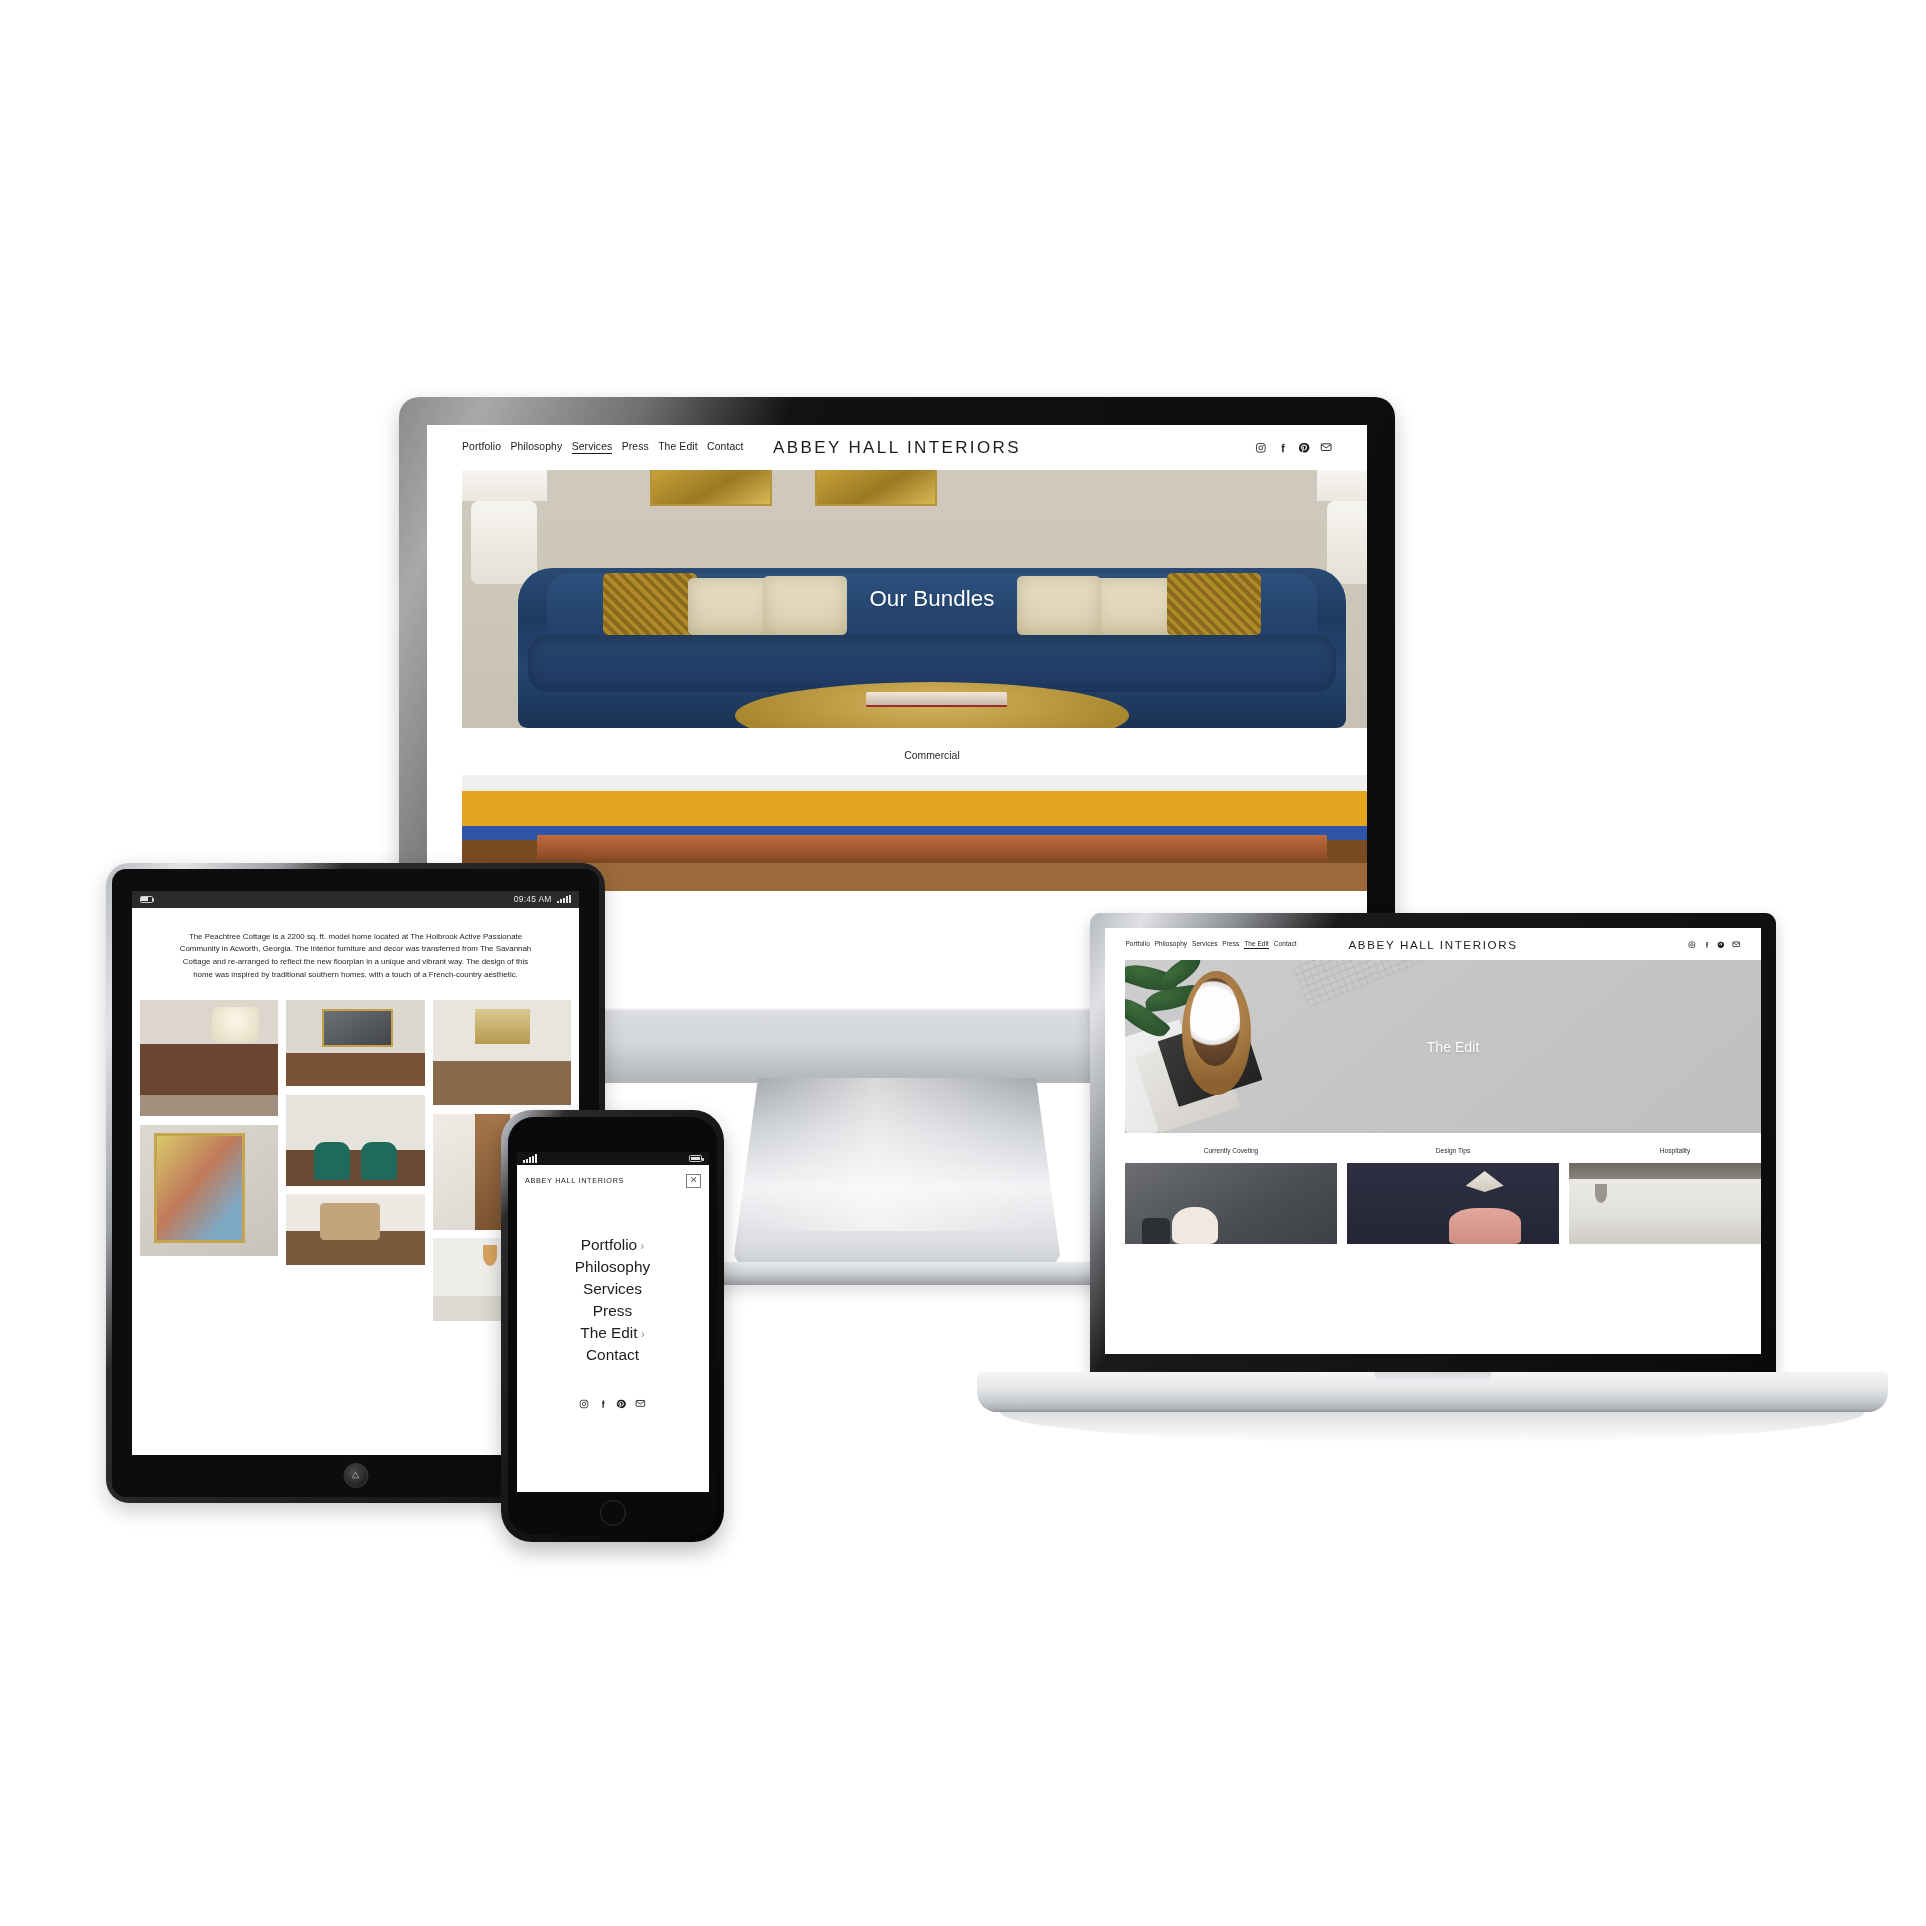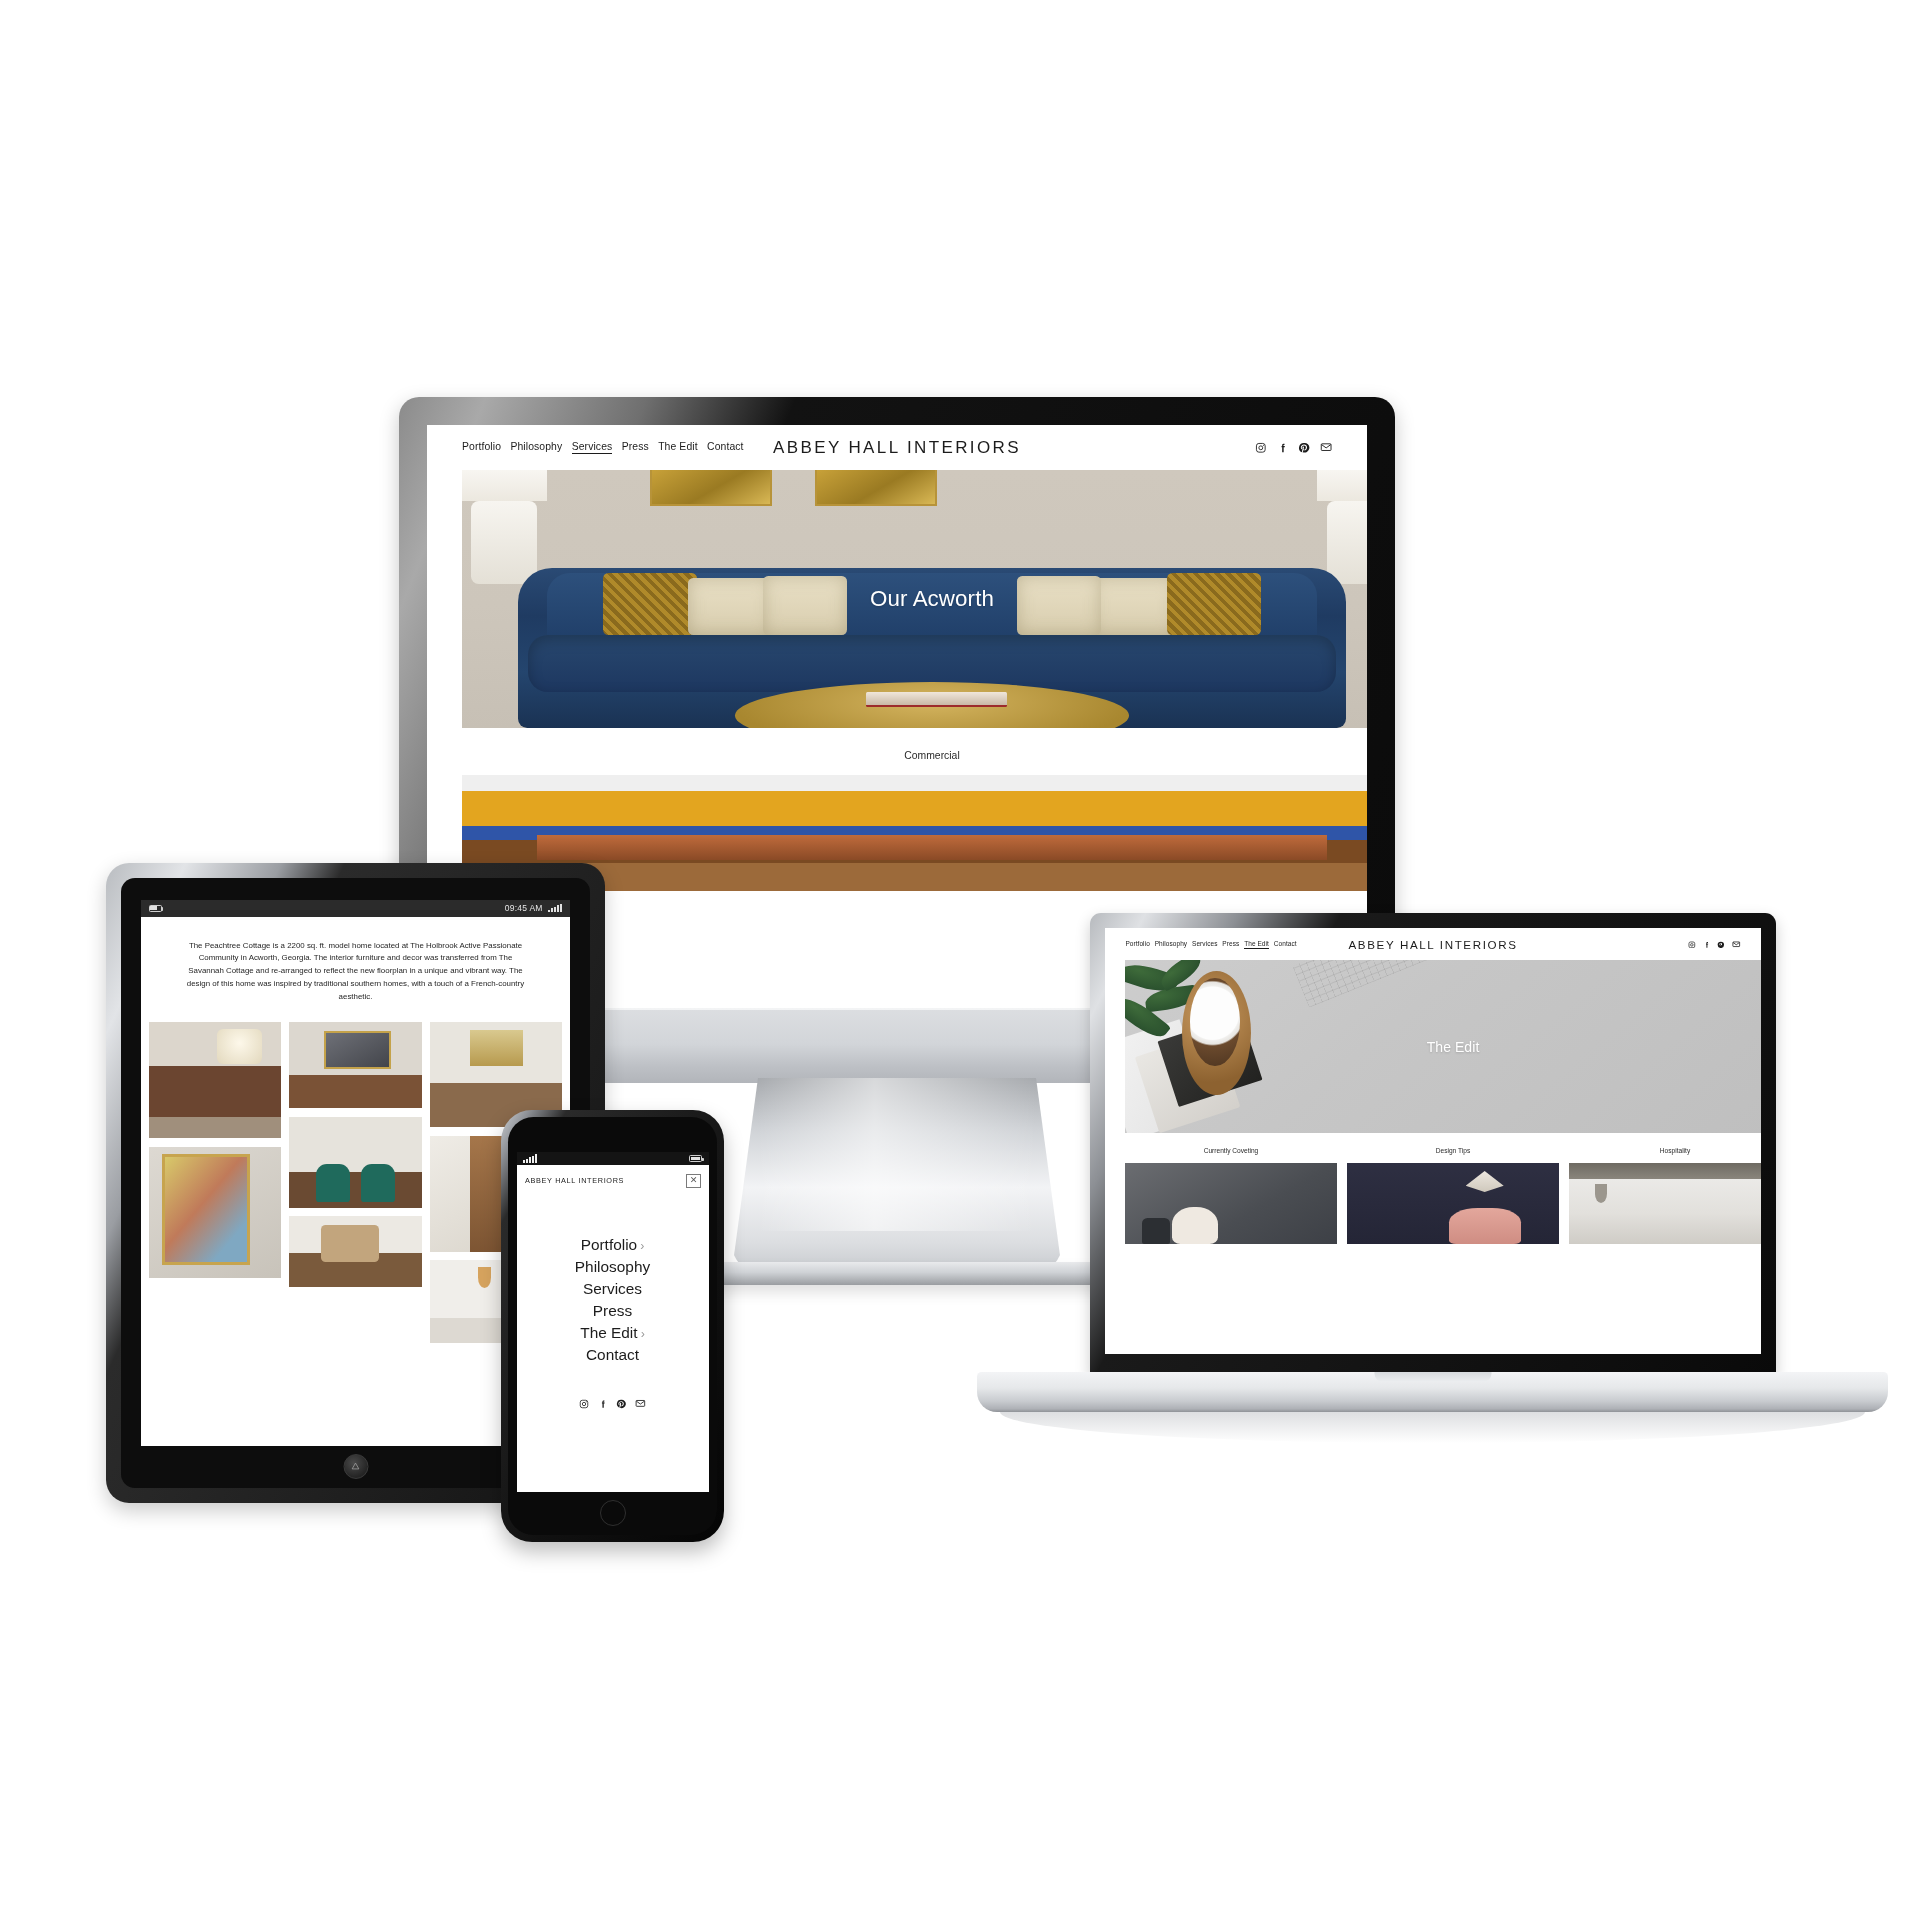--- a/index.html
+++ b/index.html
@@ -49,21 +49,21 @@
   .imac-neck:before{content:"";position:absolute;left:8%;right:8%;top:0;height:78%;
     background:linear-gradient(90deg,rgba(255,255,255,0) 0%,rgba(255,255,255,.55) 42%,rgba(255,255,255,0) 100%);}
   .imac-foot { position: absolute; left: 50%; transform: translateX(-50%); top: 865px; width: 432px; height: 23px;
     background: linear-gradient(180deg,#e9eaec 0%, #cfd2d6 45%, #9a9da1 100%);
     border-radius: 4.6px 4.6px 12.3px 12.3px; box-shadow: 0 7.7px 14px rgba(0,0,0,.12); }
 
   
   #tablet { position: absolute; left: 106px; top: 863px; width: 499px; height: 640px; }
   .ipad-body { position: absolute; inset: 0; border-radius: 23px;
     background: linear-gradient(115deg,#b9bcc0 0%, #e2e4e7 10%, #9a9da2 22%, #2b2b2b 30%, #141414 100%);
-    padding: 15px; box-shadow: 0 7.7px 20px rgba(0,0,0,.2); }
+    padding: 6px; box-shadow: 0 7.7px 20px rgba(0,0,0,.2); }
   .ipad-bezel { width: 100%; height: 100%; border-radius: 14px; background: #0d0d0d; padding: 21.6px 20px 42px 20px; position: relative; }
   .ipad-viewport { width: 100%; height: 100%; background: #fff; overflow: hidden; position: relative; }
   .ipad-home { position: absolute; left: 50%; bottom: 9.2px; transform: translateX(-50%);
     width: 25px; height: 25px; border-radius: 50%;
     background: radial-gradient(circle at 40% 35%, #4a4a4a, #242424 70%);
     border: 0.8px solid #3a3a3a; display: flex; align-items: center; justify-content: center; }
   .statusbar { height: 17px; background: #2b2b2b; display: flex; align-items: center;
     padding: 0 7.7px; color: #e6e6e6; font-size: 8.5px; letter-spacing: .03em; }
   .sb-right { margin-left: auto; display: flex; align-items: center; gap: 5.4px; }
   .bars { display: flex; align-items: flex-end; gap: 1.2px; height: 8.5px; }
@@ -260,21 +260,21 @@
               <div class="pill pill-gold" style="left:15%;top:40%;width:10%;height:24%;"></div>
               <div class="pill pill-toile" style="left:24%;top:42%;width:9%;height:22%;"></div>
               <div class="pill pill-toile" style="left:32%;top:41%;width:9%;height:23%;"></div>
               <div class="pill pill-toile" style="right:24%;top:42%;width:9%;height:22%;"></div>
               <div class="pill pill-toile" style="right:32%;top:41%;width:9%;height:23%;"></div>
               <div class="pill pill-gold" style="right:15%;top:40%;width:10%;height:24%;"></div>
               <div class="sf-seat"></div>
               <div class="sf-table"></div>
               <div class="sf-book"></div>
             </div>
-            <div class="hero-title" style="font-size:22.3px;">Our Acworth</div>
+            <div class="hero-title" style="font-size:22.3px;">Our Bundles</div>
           </div>
 
           <div class="cat-row" style="margin:21.6px 35px 0 35px;gap:14px;">
             <div class="cat">
               <div class="cat-label" style="font-size:10.4px;margin-bottom:14px;">Commercial</div>
               <div class="cat-thumb" style="height:116px;">
                   <div class="th th-bar"></div>
                 </div>
             </div>
           </div>

